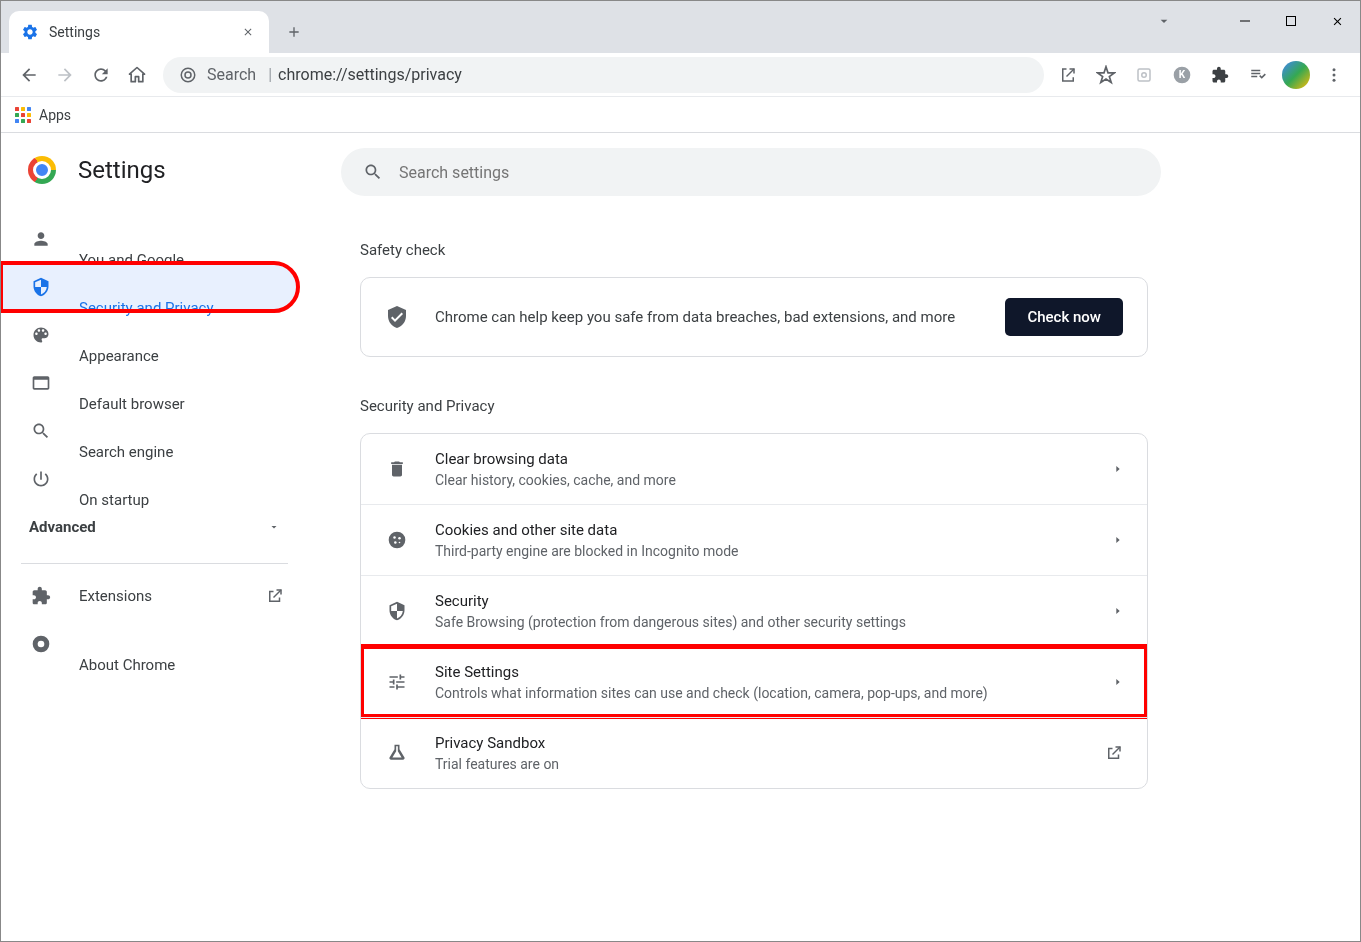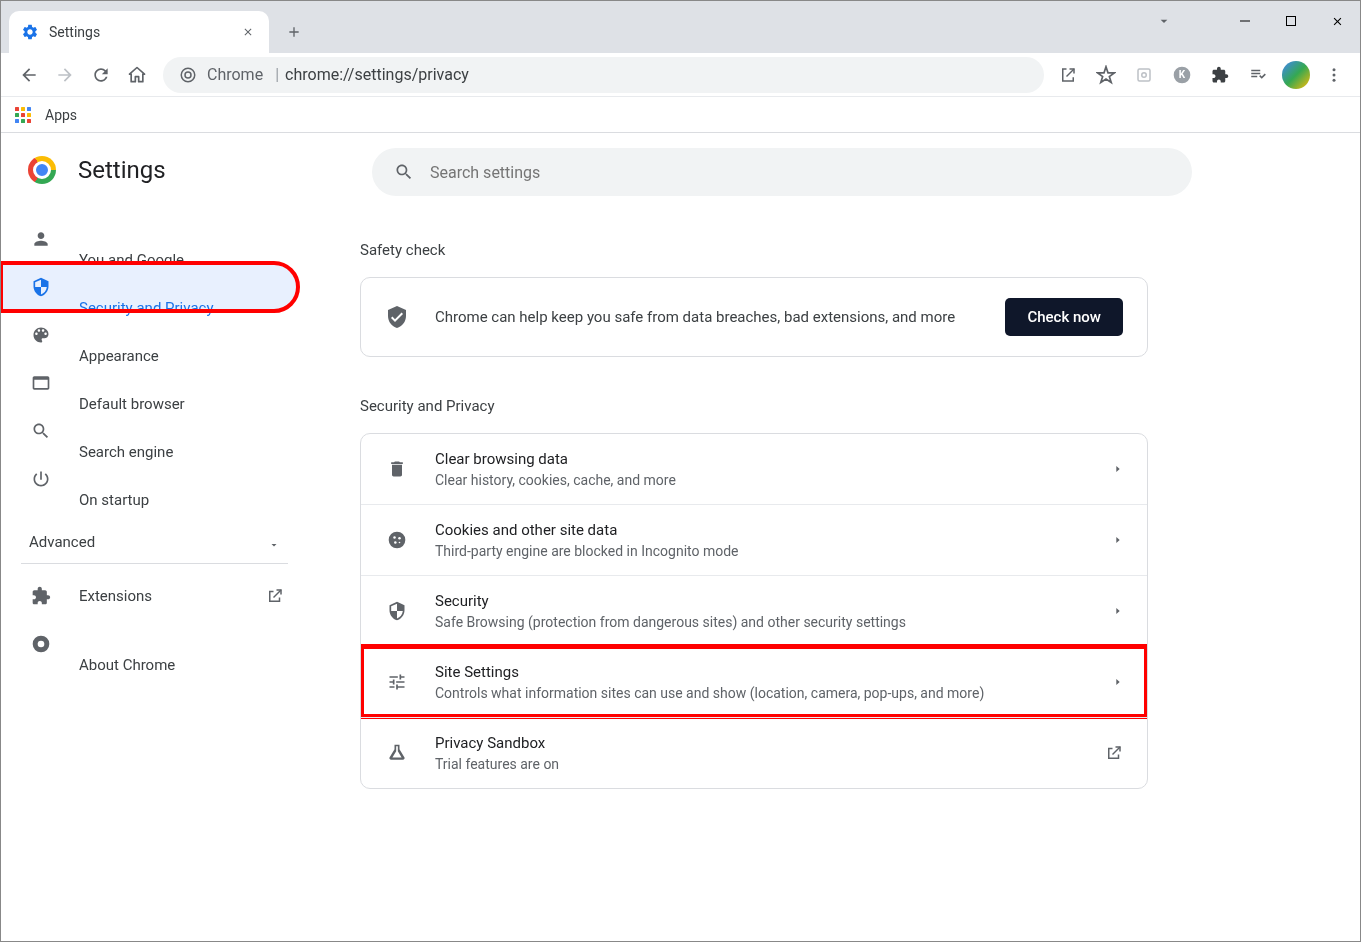--- a/index.html
+++ b/index.html
@@ -23,40 +23,40 @@
   .omnibox { flex: 1; height: 36px; background: #f1f3f4; border-radius: 18px; display: flex; align-items: center; padding: 0 16px; margin: 0 8px; }
   .omni-prefix { color: #5f6368; font-size: 16px; margin-right: 6px; display: flex; align-items: center; }
   .omni-sep { color: #9aa0a6; margin: 0 6px; font-size: 16px; }
   .omni-url { color: #3c4043; font-size: 16px; }
   .toolbar-right { display: flex; align-items: center; gap: 6px; }
   .tb-icon { width: 32px; height: 32px; display: flex; align-items: center; justify-content: center; color: #5f6368; cursor: pointer; border-radius: 50%; }
   .profile-avatar { width: 28px; height: 28px; border-radius: 50%; background: linear-gradient(135deg, #4285f4, #34a853, #fbbc04); }
   
   
   .bookmarks-bar { height: 36px; background: #fff; display: flex; align-items: center; padding: 0 14px; border-bottom: 1px solid #dadce0; }
-  .apps-btn { display: flex; align-items: center; gap: 14px; font-size: 14px; color: #3c4043; cursor: pointer; }
+  .apps-btn { display: flex; align-items: center; gap: 8px; font-size: 14px; color: #3c4043; cursor: pointer; }
   .apps-grid { width: 16px; height: 16px; position: relative; }
   .apps-grid span { position: absolute; width: 4px; height: 4px; border-radius: 0.5px; }
   .chrome-logo { width: 28px; height: 28px; border-radius: 50%; margin-right: 22px; position: relative; background: conic-gradient(from 210deg, #ea4335 0deg 120deg, #fbbc04 120deg 240deg, #34a853 240deg 360deg); }
   .chrome-logo::after { content: ''; position: absolute; width: 12px; height: 12px; background: #4285f4; border-radius: 50%; border: 3px solid #fff; top: 5px; left: 5px; }
   .settings-title { font-size: 24px; color: #202124; font-weight: 400; }
-  .search-settings { position: absolute; left: 372px; top: 148px; width: 820px; height: 48px; background: #f1f3f4; border-radius: 24px; display: flex; align-items: center; padding: 0 22px; }
+  .search-settings { position: absolute; left: 341px; top: 148px; width: 820px; height: 48px; background: #f1f3f4; border-radius: 24px; display: flex; align-items: center; padding: 0 22px; }
   .search-settings input { border: none; background: transparent; outline: none; font-size: 16px; color: #5f6368; flex: 1; margin-left: 16px; }
   
   
   .content-area { display: flex; height: calc(100% - 132px); }
   .sidebar { width: 307px; padding-top: 82px; }
   .sb-item { height: 48px; display: flex; align-items: center; padding-left: 28px; cursor: pointer; position: relative; }
   .sb-item .sb-icon { width: 24px; display: flex; justify-content: center; margin-right: 26px; color: #5f6368; }
   .sb-item .sb-label { font-size: 15px; color: #3c4043; margin-top: 41px; }
   .sb-item.active { background: #e8f0fe; border-radius: 0 24px 24px 0; margin-right: 10px; }
   .sb-item.active .sb-icon, .sb-item.active .sb-label { color: #1a73e8; }
   .sb-item.highlighted { outline: 4px solid #ff0000; outline-offset: -2px; }
   .sb-divider { height: 1px; background: #dadce0; margin: 12px 20px 8px 20px; }
-  .sb-adv { height: 48px; display: flex; align-items: flex-end; justify-content: space-between; padding: 0 28px; cursor: pointer; font-size: 15px; color: #3c4043; }
+  .sb-adv { height: 48px; display: flex; align-items: center; justify-content: space-between; padding: 0 28px; cursor: pointer; font-size: 15px; color: #3c4043; font-weight: bold; }
   .sb-ext { height: 48px; display: flex; align-items: center; padding-left: 28px; cursor: pointer; position: relative; }
   .sb-ext .sb-icon { width: 24px; display: flex; justify-content: center; margin-right: 26px; color: #5f6368; }
   .sb-ext .sb-label { font-size: 15px; color: #3c4043; flex: 1; }
   .ext-link-icon { margin-right: 24px; color: #5f6368; }
   
   
   .main { flex: 1; padding: 92px 40px 0 52px; max-width: 880px; }
   .section-title { font-size: 15px; color: #3c4043; margin-bottom: 18px; margin-top: 16px; }
   .card { border: 1px solid #dadce0; border-radius: 10px; background: #fff; margin-bottom: 40px; overflow: hidden; }
   .safety-row { display: flex; align-items: center; padding: 20px 24px; justify-content: space-between; }
@@ -142,21 +142,21 @@
         <path d="M12 3l-9 8h2v9h5v-6h4v6h5v-9h2l-9-8z" fill="none" stroke="currentColor" stroke-width="2" stroke-linejoin="round"></path>
       </svg>
     </div>
   <div class="omnibox">
     <span style="margin-right:10px;color:#5f6368;">
       <svg width="18" height="18" viewBox="0 0 24 24">
           <circle cx="12" cy="12" r="9" fill="none" stroke="currentColor" stroke-width="2"></circle>
           <circle cx="12" cy="12" r="4" fill="none" stroke="currentColor" stroke-width="2"></circle>
         </svg>
     </span>
-    <span class="omni-prefix">Chrome</span>
+    <span class="omni-prefix">Search</span>
     <span class="omni-sep">|</span>
     <span class="omni-url">chrome://settings/privacy</span>
   </div>
   <div class="toolbar-right">
     <div class="tb-icon">
         <svg width="18" height="18" viewBox="0 0 24 24" fill="none" stroke="#5f6368" stroke-width="2">
           <path d="M10 4H5v16h14v-5"></path>
           <path d="M14 4h6v6"></path>
           <path d="M20 4L10 14"></path>
         </svg>
@@ -387,21 +387,21 @@
           </span>
       </div>
       <div class="list-row highlighted">
         <span class="list-icon">
             <svg width="20" height="20" viewBox="0 0 24 24" fill="currentColor">
               <path d="M3 17v2h6v-2H3zM3 5v2h10V5H3zm10 16v-2h8v-2h-8v-2h-2v6h2zM7 9v2H3v2h4v2h2V9H7zm14 4v-2H11v2h10zm-6-4h2V7h4V5h-4V3h-2v6z"></path>
             </svg>
           </span>
         <div class="list-body">
           <div class="list-title">Site Settings</div>
-          <div class="list-sub">Controls what information sites can use and show (location, camera, pop-ups, and more)</div>
+          <div class="list-sub">Controls what information sites can use and check (location, camera, pop-ups, and more)</div>
         </div>
         <span class="list-arrow">
             <svg width="10" height="10" viewBox="0 0 24 24" fill="currentColor">
               <path d="M8 5l8 7-8 7z"></path>
             </svg>
           </span>
       </div>
       <div class="list-row">
         <span class="list-icon">
             <svg width="20" height="20" viewBox="0 0 24 24" fill="currentColor">

